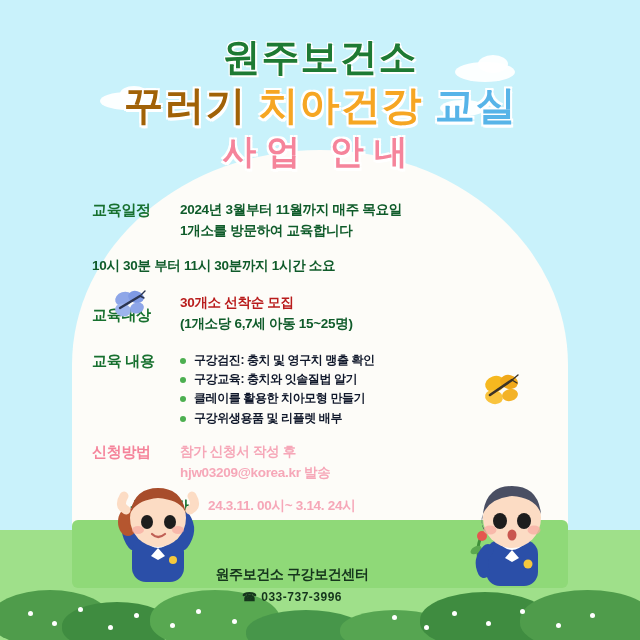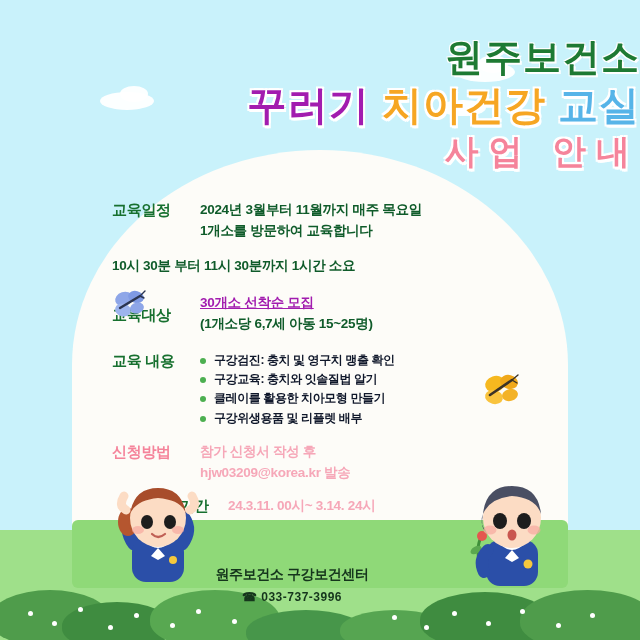--- a/index.html
+++ b/index.html
@@ -18,41 +18,41 @@
   .arch {
     position:absolute; left:72px; top:150px; width:496px; height:430px;
     background:#fdfcf8;
     border-top-left-radius:248px 215px;
     border-top-right-radius:248px 215px;
     border-bottom-left-radius:14px; border-bottom-right-radius:14px;
   }
 
   
   .title-wrap { position:absolute; left:0; top:38px; width:640px; text-align:center; z-index:6; }
-  .t-line { font-weight:bold; line-height:1.05; white-space:nowrap;text-align:right; }
+  .t-line { font-weight:bold; line-height:1.05; white-space:nowrap; }
   .t1 { font-size:38px; color:#1e7a33; letter-spacing:1px;
         text-shadow:2px 2px 0 #ffffff, -1px -1px 0 #ffffff, 1px -1px 0 #ffffff, -1px 1px 0 #ffffff; }
   .t2 { font-size:40px; margin-top:6px; letter-spacing:1px; }
-  .t2 .g { color:#a21caf; text-shadow:2px 3px 0 #ffffff,-2px -2px 0 #fff,2px -2px 0 #fff,-2px 2px 0 #fff,0 3px 0 #fff; }
+  .t2 .g { color:#a16207; text-shadow:2px 3px 0 #ffffff,-2px -2px 0 #fff,2px -2px 0 #fff,-2px 2px 0 #fff,0 3px 0 #fff; }
   .t2 .o { color:#f6a623; font-size:40px; text-shadow:2px 3px 0 #ffffff,-2px -2px 0 #fff,2px -2px 0 #fff,-2px 2px 0 #fff,0 3px 0 #fff; }
   .t2 .b { color:#57b4e8; text-shadow:2px 3px 0 #ffffff,-2px -2px 0 #fff,2px -2px 0 #fff,-2px 2px 0 #fff,0 3px 0 #fff; }
   .t3 { font-size:34px; margin-top:8px; color:#f5849b; letter-spacing:10px;
         text-shadow:2px 3px 0 #ffffff,-2px -2px 0 #fff,2px -2px 0 #fff,-2px 2px 0 #fff,0 3px 0 #fff; }
 
   
-  .content { position:absolute; left:112px; top:200px; width:430px; z-index:7; }
+  .content { position:absolute; left:92px; top:200px; width:430px; z-index:7; }
   .row { display:flex; align-items:flex-start; margin-bottom:14px; }
   .lbl {
     width:88px; flex:0 0 88px; text-align:left;
     font-size:15px; font-weight:bold; color:#17702f;
     letter-spacing:-.3px; white-space:nowrap; padding-top:1px;
   }
   .lbl.pink { color:#f5849b; }
   .val { flex:1; font-size:13.5px; font-weight:bold; color:#0f5b2a; line-height:1.55; letter-spacing:-.3px; }
-  .val .orange { color:#a21caf; display:block;text-decoration:underline; }
+  .val .orange { color:#b91c1c; display:block; }
   .val .pinky { color:#f6a7b8; display:block; }
   .val .line { display:block; }
 
   .bullets { list-style:none; }
   .bullets li { position:relative; padding-left:14px; font-size:12px; font-weight:bold;
                 color:#0f172a; line-height:1.62; letter-spacing:-.4px; }
   .bullets li:before { content:""; position:absolute; left:0; top:7px; width:6px; height:6px;
                        border-radius:50%; background:#4caf50; }
 
   

